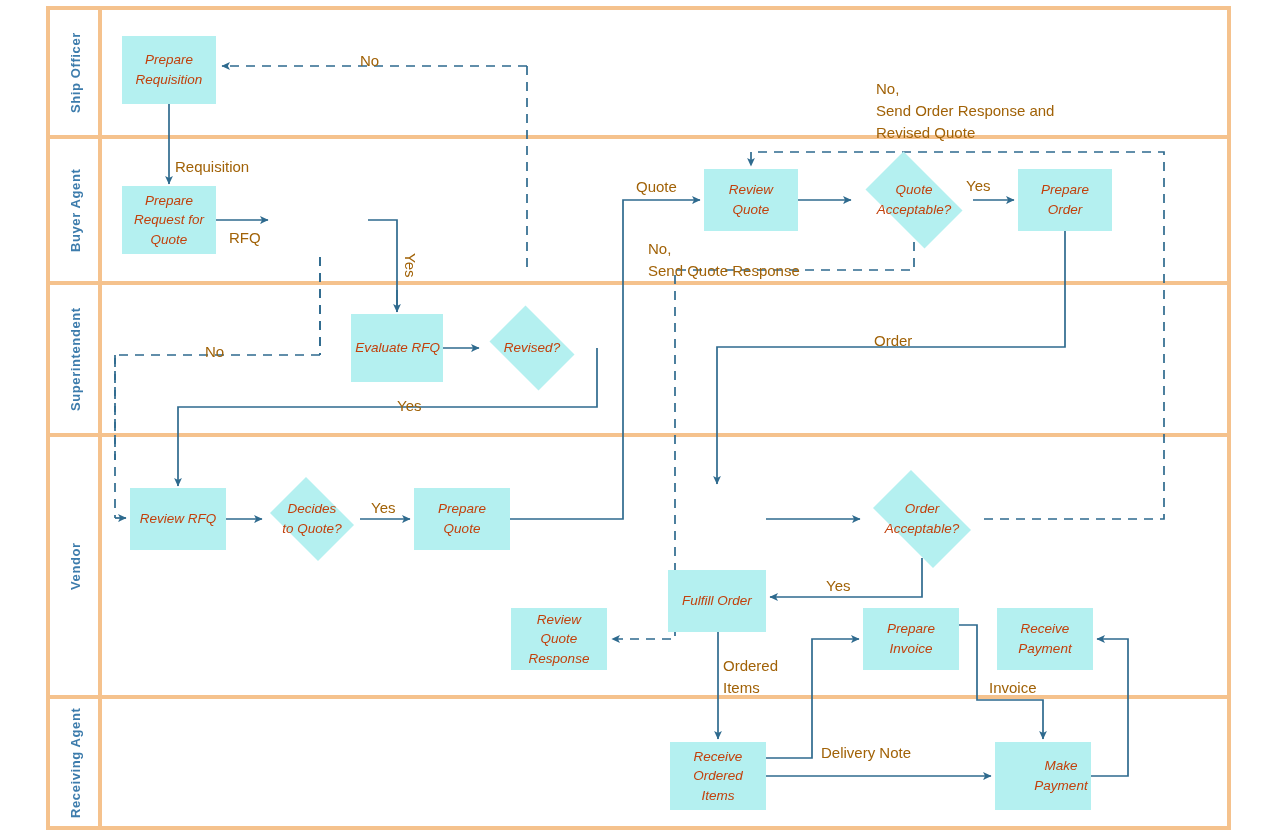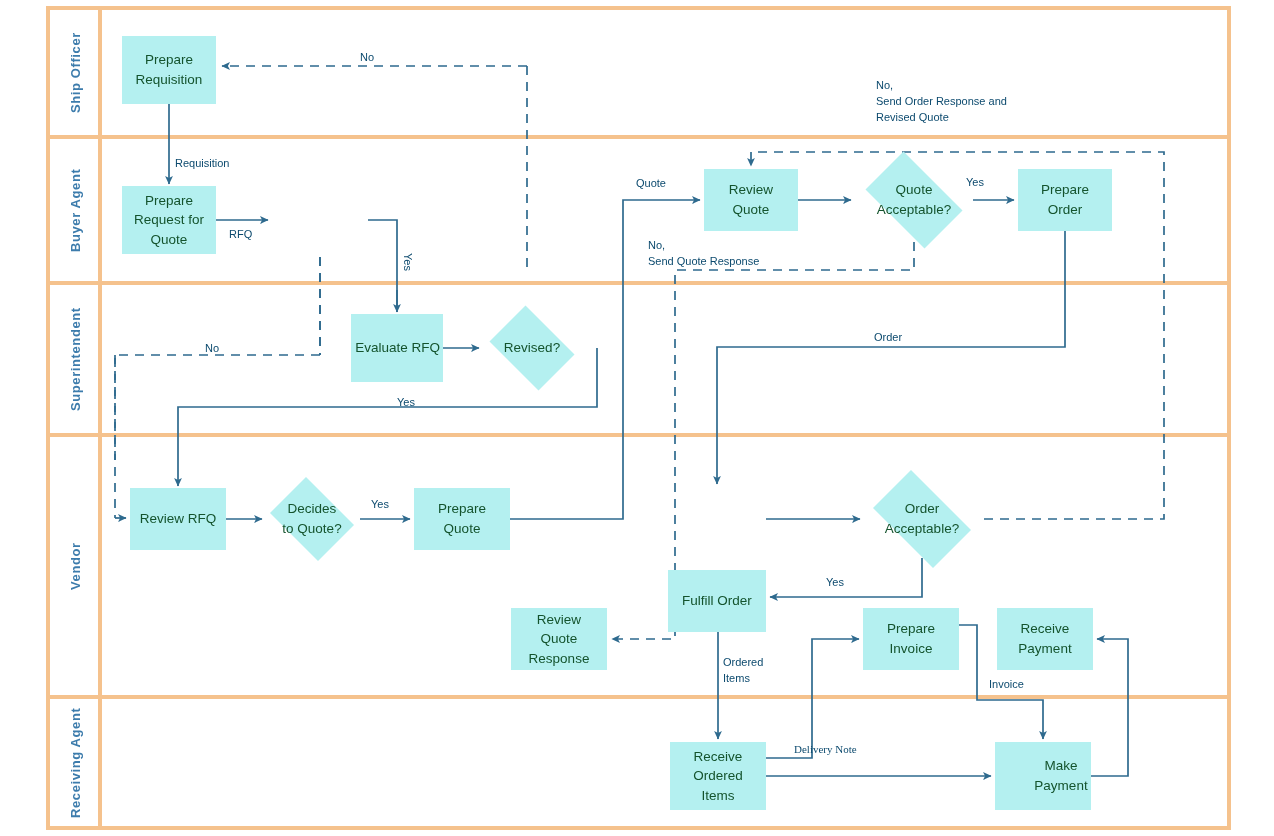--- a/index.html
+++ b/index.html
@@ -12,38 +12,39 @@
     color:#3D7CAC;
     font-size:13px;font-weight:bold;letter-spacing:.6px;
     writing-mode:vertical-rl;transform:rotate(180deg);
     white-space:nowrap;
     user-select:none;
   }
   .node{
     position:absolute;
     display:flex;align-items:center;justify-content:center;
     text-align:center;
-    color:#14532d;
+    color:#c2410c;
     font-size:13.5px;line-height:1.45;
     box-sizing:border-box;
     padding:2px 3px;
+    font-style:italic;
   }
   .node.process{background:#B4F0F0;}
   .node.decision{background:transparent;}
   .node.decision .dtext{position:relative;z-index:2;}
   .node.decision .dshape{
     position:absolute;left:0;top:0;width:100%;height:100%;
     background:#B4F0F0;
     transform:rotate(45deg) scale(.707);
     z-index:1;
   }
   .edge-label{
     position:absolute;
-    color:#0c4a6e;
-    font-size:11px;line-height:1.45;
+    color:#a16207;
+    font-size:15px;line-height:1.45;
     white-space:pre;
     user-select:none;
   }
   .edge-label.vert{
     writing-mode:vertical-rl;
     white-space:nowrap;
   }
 </style>
 </head>
 <body>
@@ -202,15 +203,15 @@
   <div class="edge-label" style="left:636px;top:176px;">Quote</div>
   <div class="edge-label" style="left:966px;top:175px;">Yes</div>
   <div class="edge-label" style="left:648px;top:238px;">No,<br>Send Quote Response</div>
   <div class="edge-label" style="left:205px;top:341px;">No</div>
   <div class="edge-label" style="left:397px;top:395px;">Yes</div>
   <div class="edge-label" style="left:874px;top:330px;">Order</div>
   <div class="edge-label" style="left:371px;top:497px;">Yes</div>
   <div class="edge-label" style="left:826px;top:575px;">Yes</div>
   <div class="edge-label" style="left:723px;top:655px;">Ordered<br>Items</div>
   <div class="edge-label" style="left:989px;top:677px;">Invoice</div>
-  <div class="edge-label" style="left:794px;top:742px;font-family:Liberation Serif, serif;">Delivery Note</div>
+  <div class="edge-label" style="left:821px;top:742px;">Delivery Note</div>
 
 </div>
 
 </body></html>

